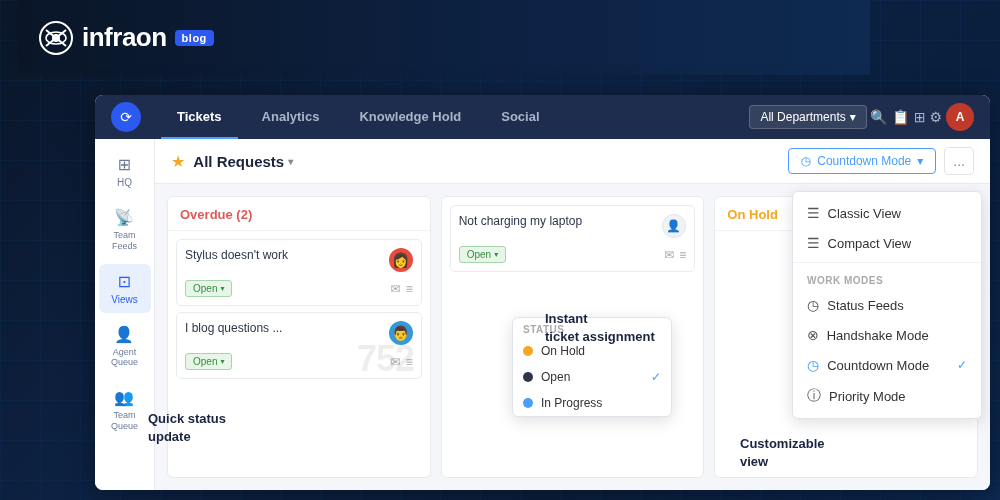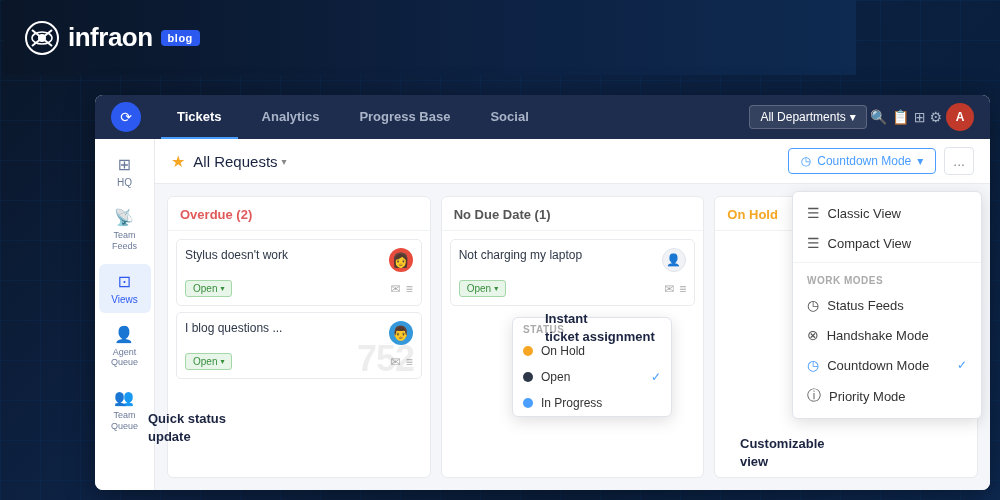--- a/index.html
+++ b/index.html
@@ -14,21 +14,21 @@
     .bg-grid {
       position: absolute; top: 0; left: 0; width: 1000px; height: 500px;
       background-image: linear-gradient(rgba(0,150,255,0.05) 1px, transparent 1px),
                         linear-gradient(90deg, rgba(0,150,255,0.05) 1px, transparent 1px);
       background-size: 40px 40px;
       z-index: 1;
     }
 
     
     .top-bar {
-      position: absolute; top: 0; left: 4px; width: 852px; height: 75px;
+      position: absolute; top: 0; left: 18px; width: 852px; height: 75px;
       background: linear-gradient(90deg, #0a1628 0%, #0d2244 60%, #0e2a50 100%);
       display: flex; align-items: center; padding: 16px 20px;
       z-index: 10;
     }
     .logo-area { display: flex; align-items: center; gap: 8px; }
     .logo-icon { color: #fff; font-size: 22px; display: flex; align-items: center; gap: 6px; }
     .logo-text { font-size: 26px; font-weight: 700; color: #fff; letter-spacing: -0.5px; }
     .blog-badge {
       background: #2c5af0; color: #fff; font-size: 11px; font-weight: 700;
       padding: 2px 7px; border-radius: 4px; letter-spacing: 0.5px;
@@ -85,21 +85,21 @@
     .main-content {
       flex: 1; display: flex; flex-direction: column; overflow: hidden; position: relative;
     }
 
     
     .toolbar {
       background: #fff; border-bottom: 1px solid #e8eaed; padding: 8px 16px;
       display: flex; align-items: center; gap: 8px; flex-shrink: 0;
     }
     .star-icon { color: #f5a623; font-size: 16px; }
-    .page-title { font-size: 15px; font-weight: 400; color: #1a2340; display: flex; align-items: center; gap: 4px; }
+    .page-title { font-size: 15px; font-weight: 700; color: #1a2340; display: flex; align-items: center; gap: 4px; }
     .dropdown-arrow { font-size: 10px; color: #888; }
     .toolbar-right { margin-left: auto; display: flex; align-items: center; gap: 8px; }
     .countdown-btn {
       background: #fff; border: 1.5px solid #4a9eff; color: #4a9eff;
       font-size: 12px; padding: 5px 12px; border-radius: 4px;
       display: flex; align-items: center; gap: 6px; cursor: pointer; font-weight: 500;
     }
     .more-btn {
       background: #fff; border: 1px solid #e0e3ea; color: #888;
       padding: 5px 8px; border-radius: 4px; cursor: pointer; font-size: 14px;
@@ -215,21 +215,21 @@
 
 <div class="app">
 
   <div class="nav-bar">
     <div class="nav-logo">
       <span class="nav-logo-icon">⟳</span>
     </div>
     <div class="nav-tabs">
       <div class="nav-tab active">Tickets</div>
       <div class="nav-tab">Analytics</div>
-      <div class="nav-tab">Progress Base</div>
+      <div class="nav-tab">Knowledge Hold</div>
       <div class="nav-tab">Social</div>
     </div>
     <div class="nav-right">
       <div class="dept-selector">
         <span>All Departments</span>
         <span>▾</span>
       </div>
       <span class="nav-icon">🔍</span>
       <span class="nav-icon">📋</span>
       <span class="nav-icon">⊞</span>
@@ -321,21 +321,20 @@
                 <div class="ticket-icons">
                   <span>✉</span>
                   <span>≡</span>
                 </div>
               </div>
             </div>
           </div>
         </div>
 
         <div class="kanban-col">
-          <div class="col-header no-due">No Due Date (1)</div>
           <div class="col-items">
             <div class="ticket-card">
               <div class="ticket-top">
                 <span class="ticket-title">Not charging my laptop</span>
                 <div class="ticket-avatar unassigned">
                   <span>👤</span>
                 </div>
               </div>
               <div class="ticket-footer">
                 <div class="status-badge">

